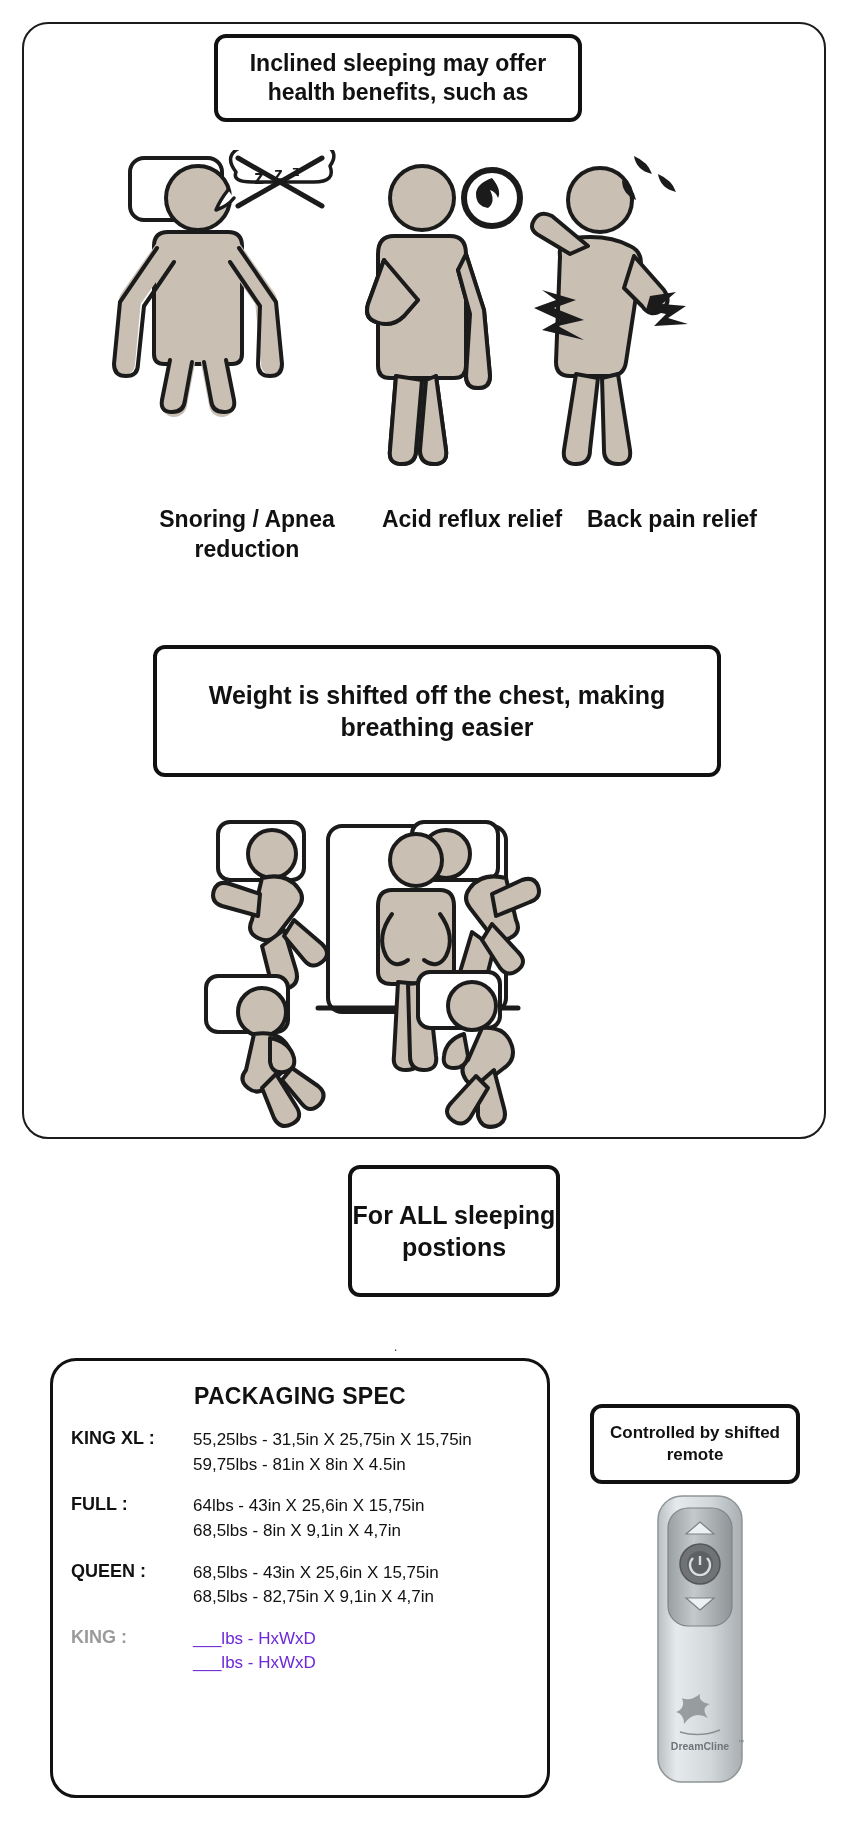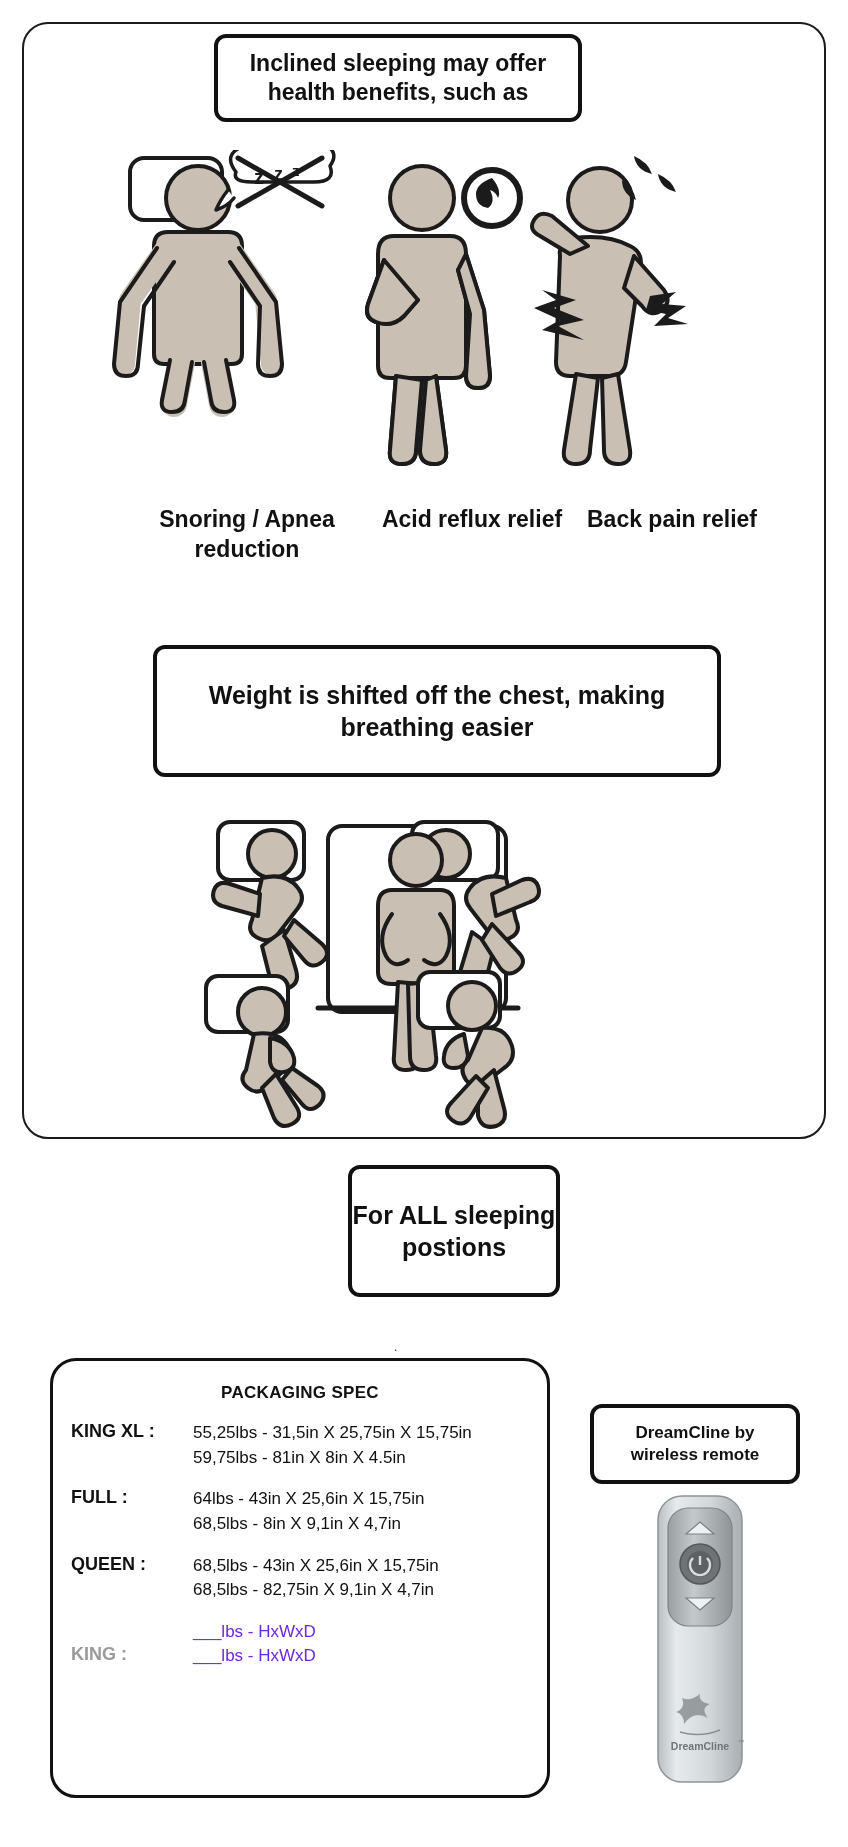--- a/index.html
+++ b/index.html
@@ -48,28 +48,28 @@
 
   
   .mid-illus { position:absolute; left:200px; top:820px; width:440px; height:330px; }
 
   
   .spec-box {
     position:absolute; left:50px; top:1358px; width:500px; height:440px;
     border:3px solid #111; border-radius:26px; background:#fff;
   }
   .spec-title {
-    text-align:center; font-weight:bold; font-size:17px; margin-top:22px; letter-spacing:.3px;
+    text-align:center; font-weight:bold; font-size:23px; margin-top:22px; letter-spacing:.3px;
   }
   .spec-table { margin:18px 0 0 0; padding:0 16px 0 18px; }
   .spec-row { display:flex; margin-bottom:17px; }
   .spec-label {
     font-weight:bold; font-size:18px; white-space:nowrap; flex:0 0 122px;
   }
-  .spec-label.king { color:#9a9a9a;margin-top:24px; }
+  .spec-label.king { color:#9a9a9a; }
   .spec-vals { font-size:17px; line-height:1.45; }
   .spec-vals.king { color:#6d28d9; }
 
   
   .remote-wrap { position:absolute; left:640px; top:1492px; width:120px; height:300px; }
 
   
   .tiny-mark { position:absolute; left:394px; top:1340px; font-size:12px; color:#333; }
 
   
@@ -276,21 +276,21 @@
         <div class="spec-vals king">
           <div>___lbs - HxWxD</div>
           <div>___lbs - HxWxD</div>
         </div>
       </div>
 
     </div>
   </div>
 
   <div class="bubble bubble-4">
-    <span>DreamCline by wireless remote</span>
+    <span>Controlled by shifted remote</span>
   </div>
 
   <div class="remote-wrap">
     <svg width="120" height="300" viewBox="0 0 120 300">
       <defs>
         <linearGradient id="rbody" x1="0" y1="0" x2="1" y2="0">
           <stop offset="0%" stop-color="#b9bfc2"></stop>
           <stop offset="22%" stop-color="#e6eaec"></stop>
           <stop offset="62%" stop-color="#d2d8da"></stop>
           <stop offset="100%" stop-color="#a8aeb1"></stop>

